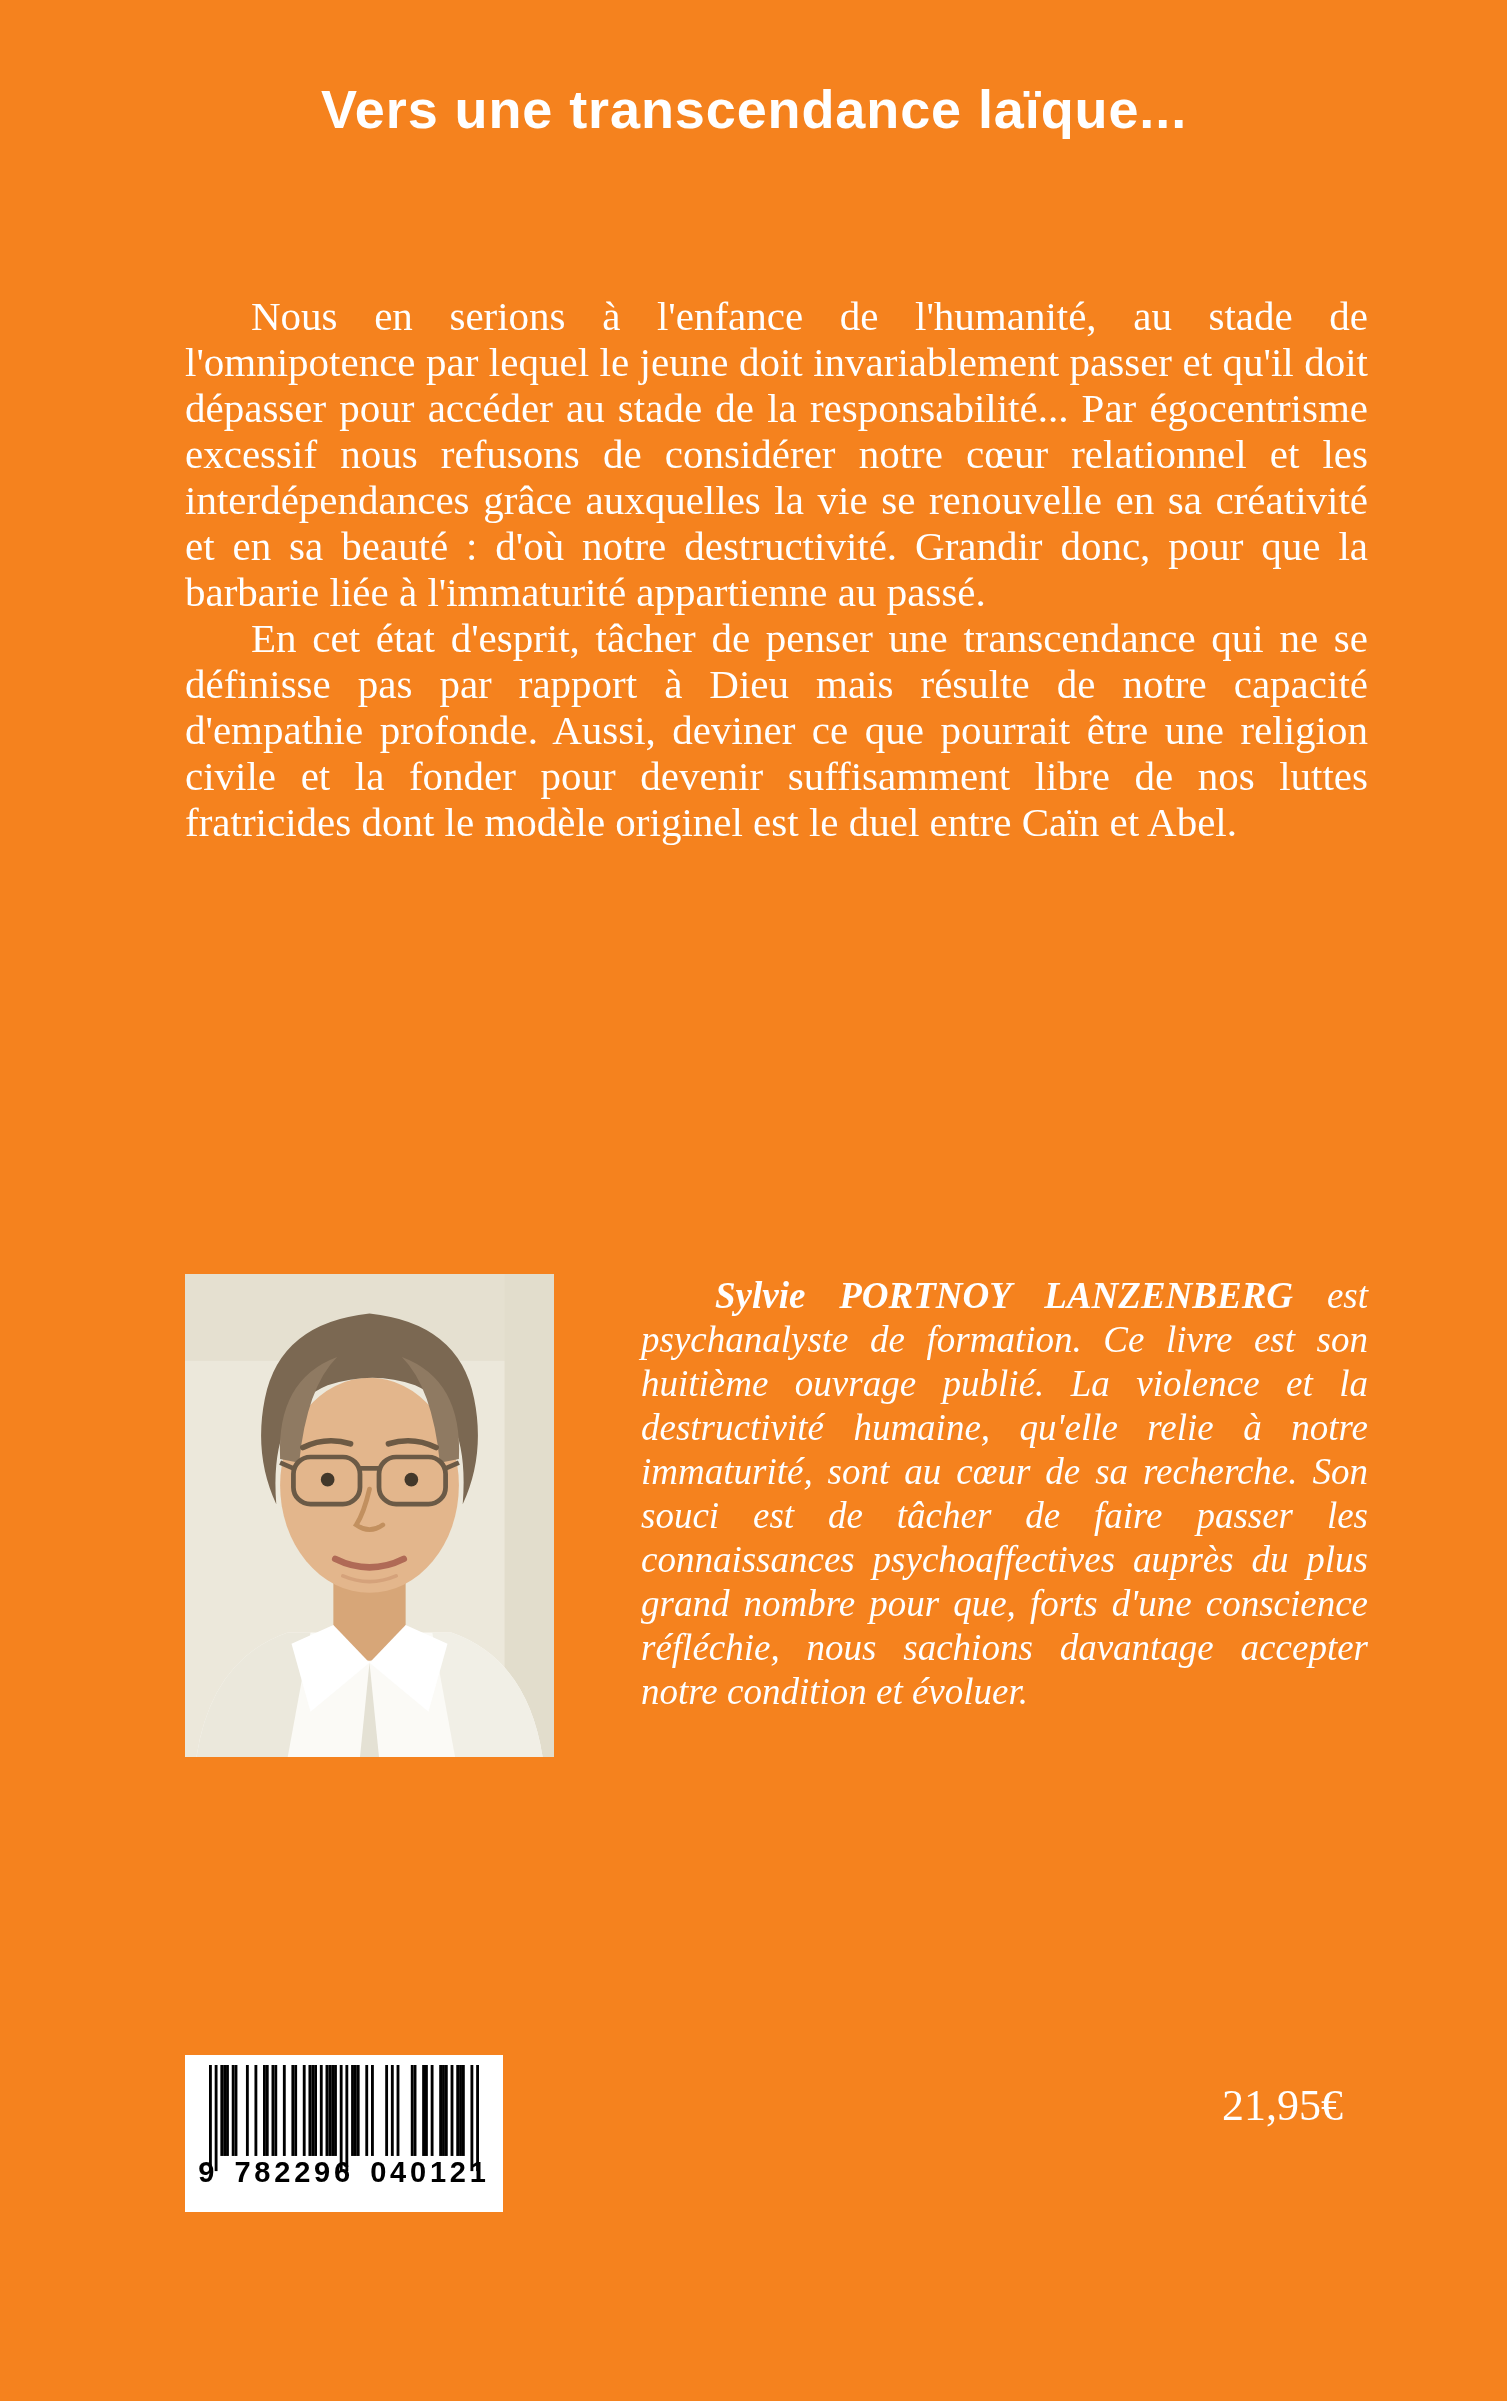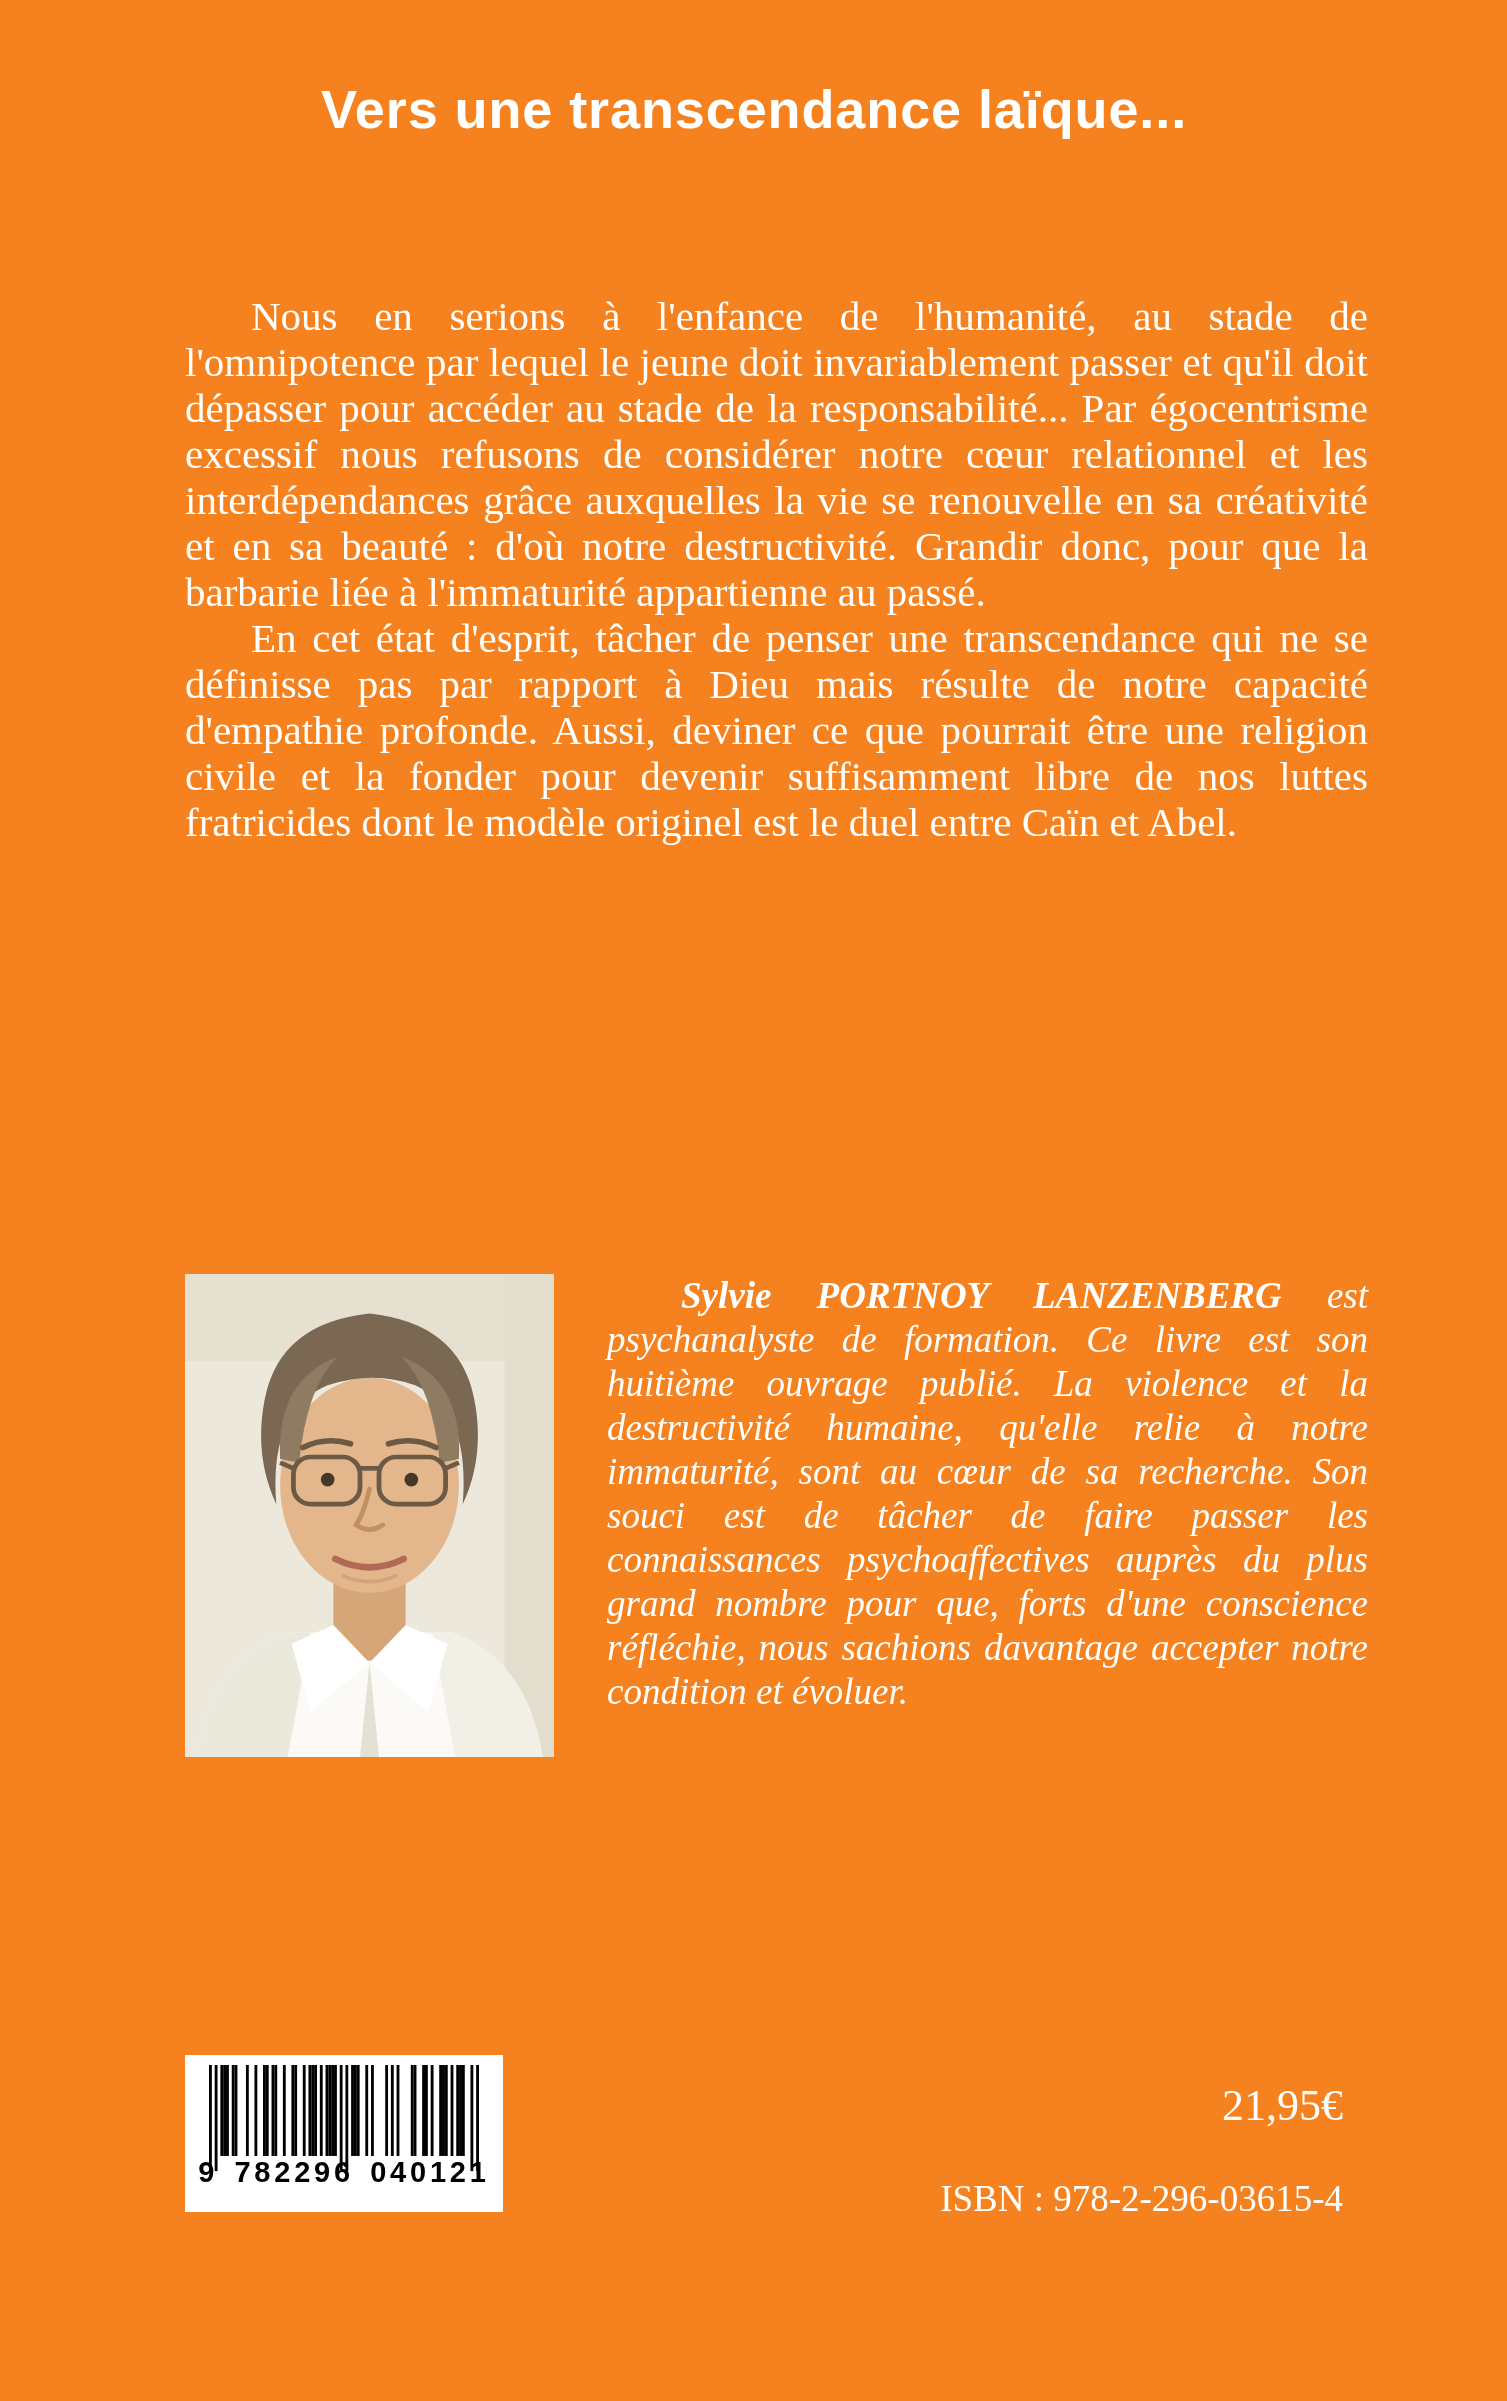--- a/index.html
+++ b/index.html
@@ -53,20 +53,21 @@
     background:#ece8db;
     overflow:hidden;
   }
   .photo-frame svg { display:block; width:100%; height:100%; }
   .bio-text {
     font-style:italic;
     font-size:37px;
     line-height:44px;
     text-align:justify;
     text-indent:74px;
+    margin-left:34px;
   }
   .bio-text .author-name { font-weight:bold; }
 
   .barcode-box {
     position:absolute;
     left:185px;
     top:2055px;
     width:318px;
     height:157px;
     background:#ffffff;
@@ -214,16 +215,15 @@
         <rect x="282" y="0" width="3" height="112" fill="#000000"></rect>
       </svg>
     <div class="barcode-digits">
       <span>9</span>
       <span>782296</span>
       <span>040121</span>
     </div>
   </div>
 
   <div class="price">21,95€</div>
-  <div class="isbn">ISBN : 978-2-296-03615-4</div>
 
 </div>
 
 
 </body></html>

